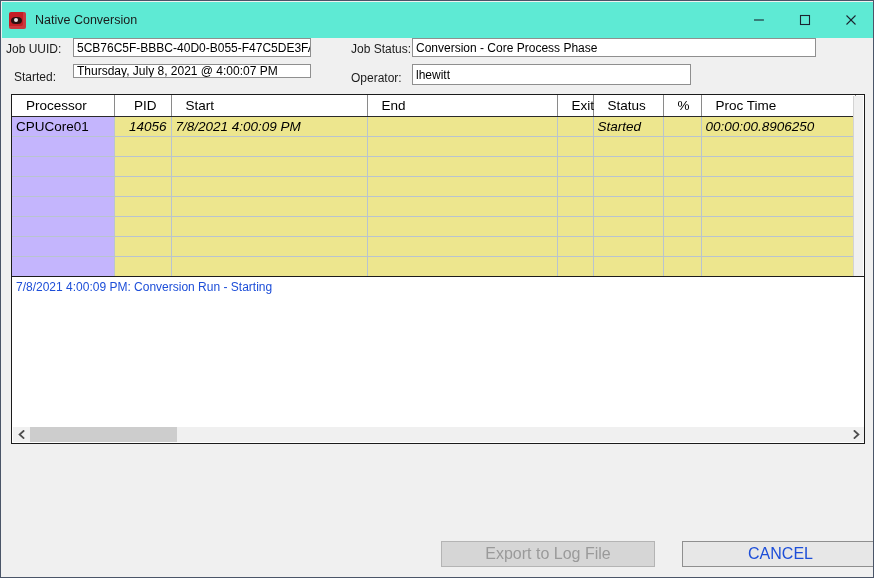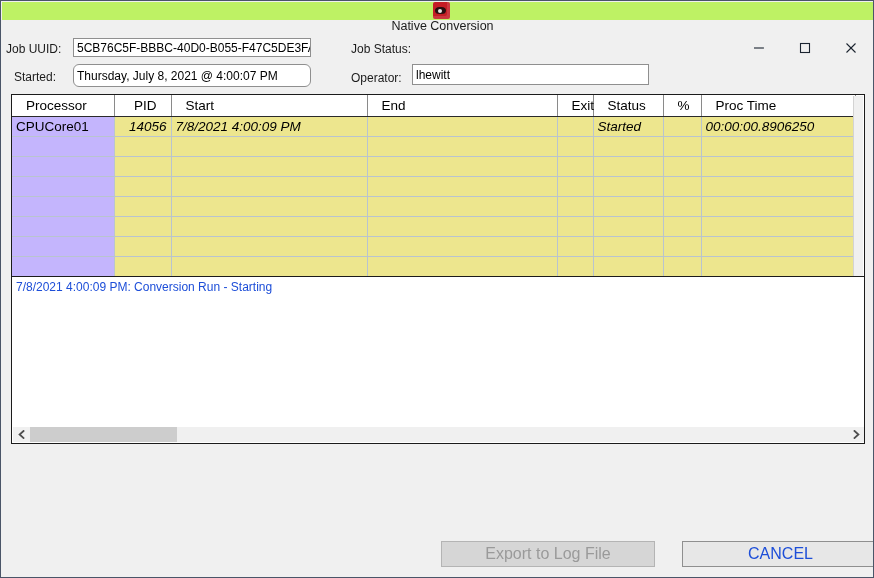--- a/index.html
+++ b/index.html
@@ -12,23 +12,23 @@
   #window {
     position: absolute; left: 0; top: 0;
     width: 874px; height: 578px;
     background: #f0f0f0;
     border: 1px solid #4a5568;
     overflow: hidden;
   }
   
   #titlebar {
     position: absolute; left: 1px; top: 1px;
-    width: 872px; height: 18px;
-    background: #bef264;
-    display: flex; align-items: center; flex-direction: column;
+    width: 872px; height: 36px;
+    background: #5eead4;
+    display: flex; align-items: center;
   }
   #app-icon {
     width: 17px; height: 17px; margin-left: 7px;
     background: #c41e25;
     border-radius: 2px;
     position: relative;
     flex: 0 0 auto;
     box-shadow: inset -3px -3px 0 rgba(255,255,255,0.12);
   }
   #app-icon::before {
@@ -189,26 +189,27 @@
           <line x1="10.5" y1="1.5" x2="1.5" y2="10.5" stroke="#1b2430" stroke-width="1.1"></line>
         </svg>
       </div>
     </div>
   </div>
 
   <div class="flabel" style="left:5px; top:41px;">Job UUID:</div>
   <div class="ffield" style="left:72px; top:37px; width:238px; height:19px;">5CB76C5F-BBBC-40D0-B055-F47C5DE3FA2C</div>
 
   <div class="flabel" style="left:13px; top:69px;">Started:</div>
-  <div class="ffield" style="left:72px; top:63px; width:238px; height:23px;border-radius:6px;">Thursday, July 8, 2021 @ 4:00:07 PM</div>
+  <div class="ffield" style="left:72px; top:63px; width:238px; height:14px;">Thursday, July 8, 2021 @ 4:00:07 PM</div>
 
   <div class="flabel" style="left:350px; top:41px;">Job Status:</div>
+  <div class="ffield" style="left:411px; top:37px; width:404px; height:19px;">Conversion - Core Process Phase</div>
 
   <div class="flabel" style="left:350px; top:70px;">Operator:</div>
-  <div class="ffield" style="left:411px; top:63px; width:237px; height:21px;">lhewitt</div>
+  <div class="ffield" style="left:411px; top:63px; width:279px; height:21px;">lhewitt</div>
 
   <div id="grid-outer">
     <table id="grid-table">
       <colgroup>
         <col style="width:102px">
         <col style="width:57px">
         <col style="width:196px">
         <col style="width:190px">
         <col style="width:36px">
         <col style="width:70px">

